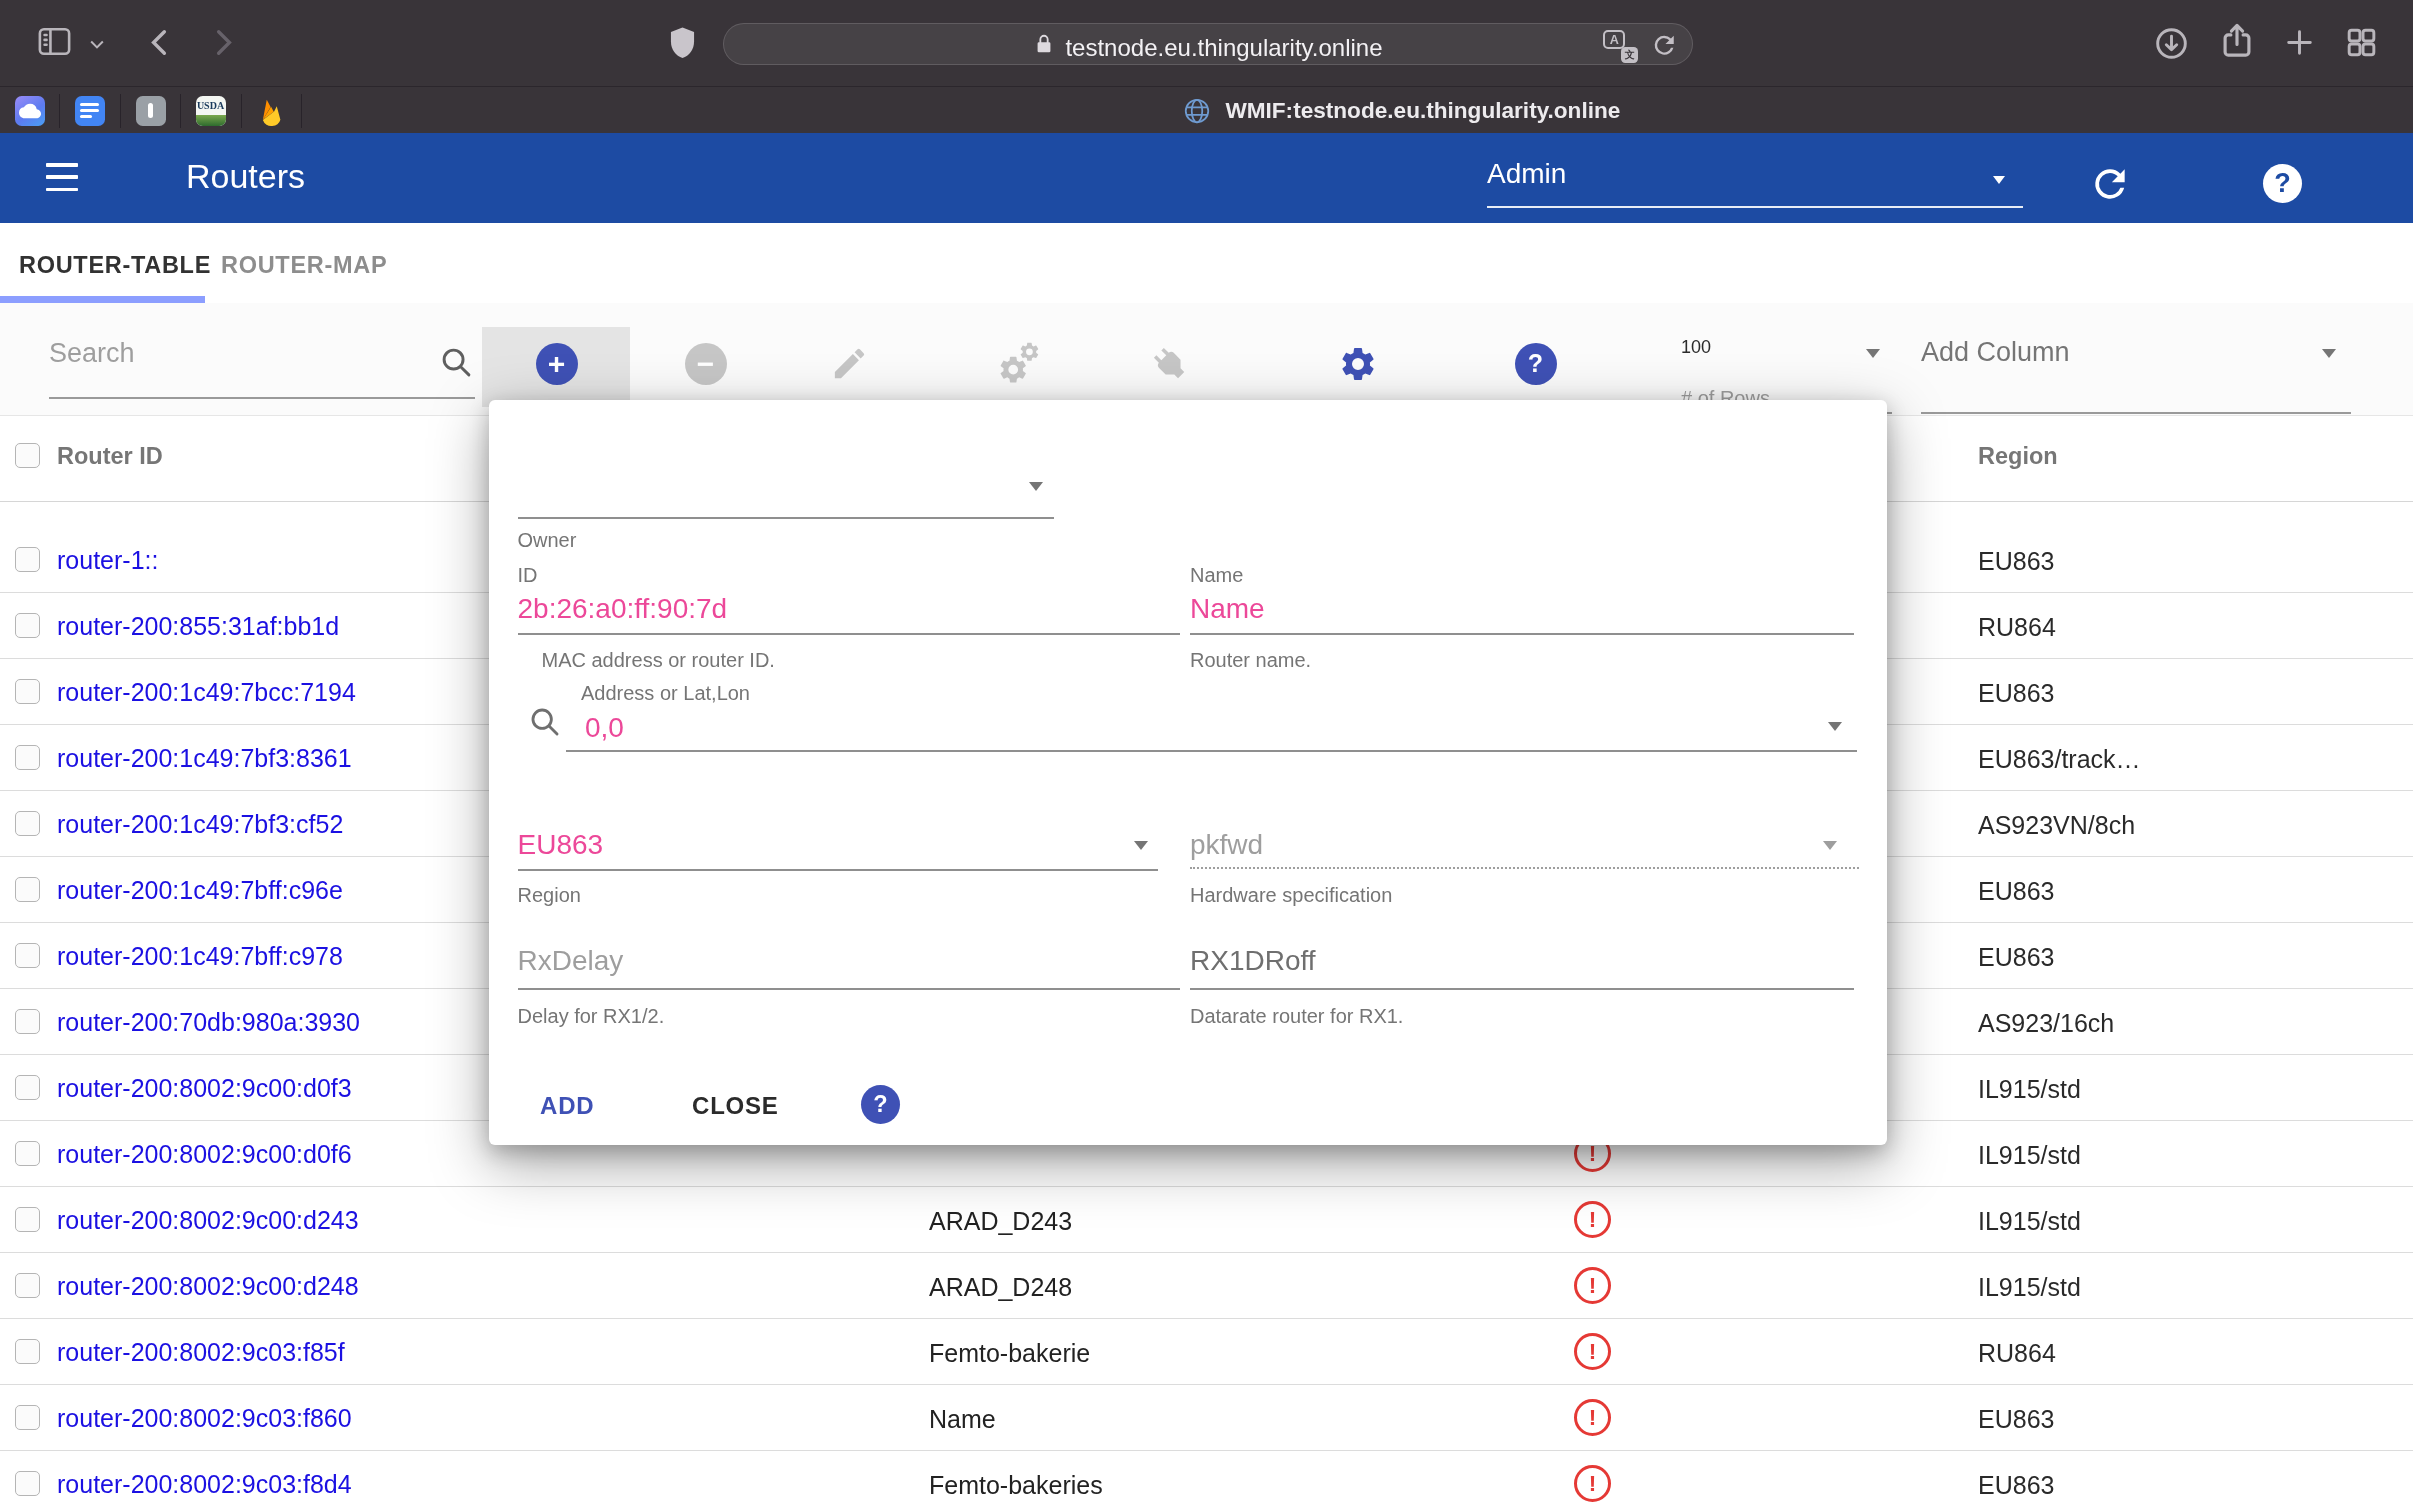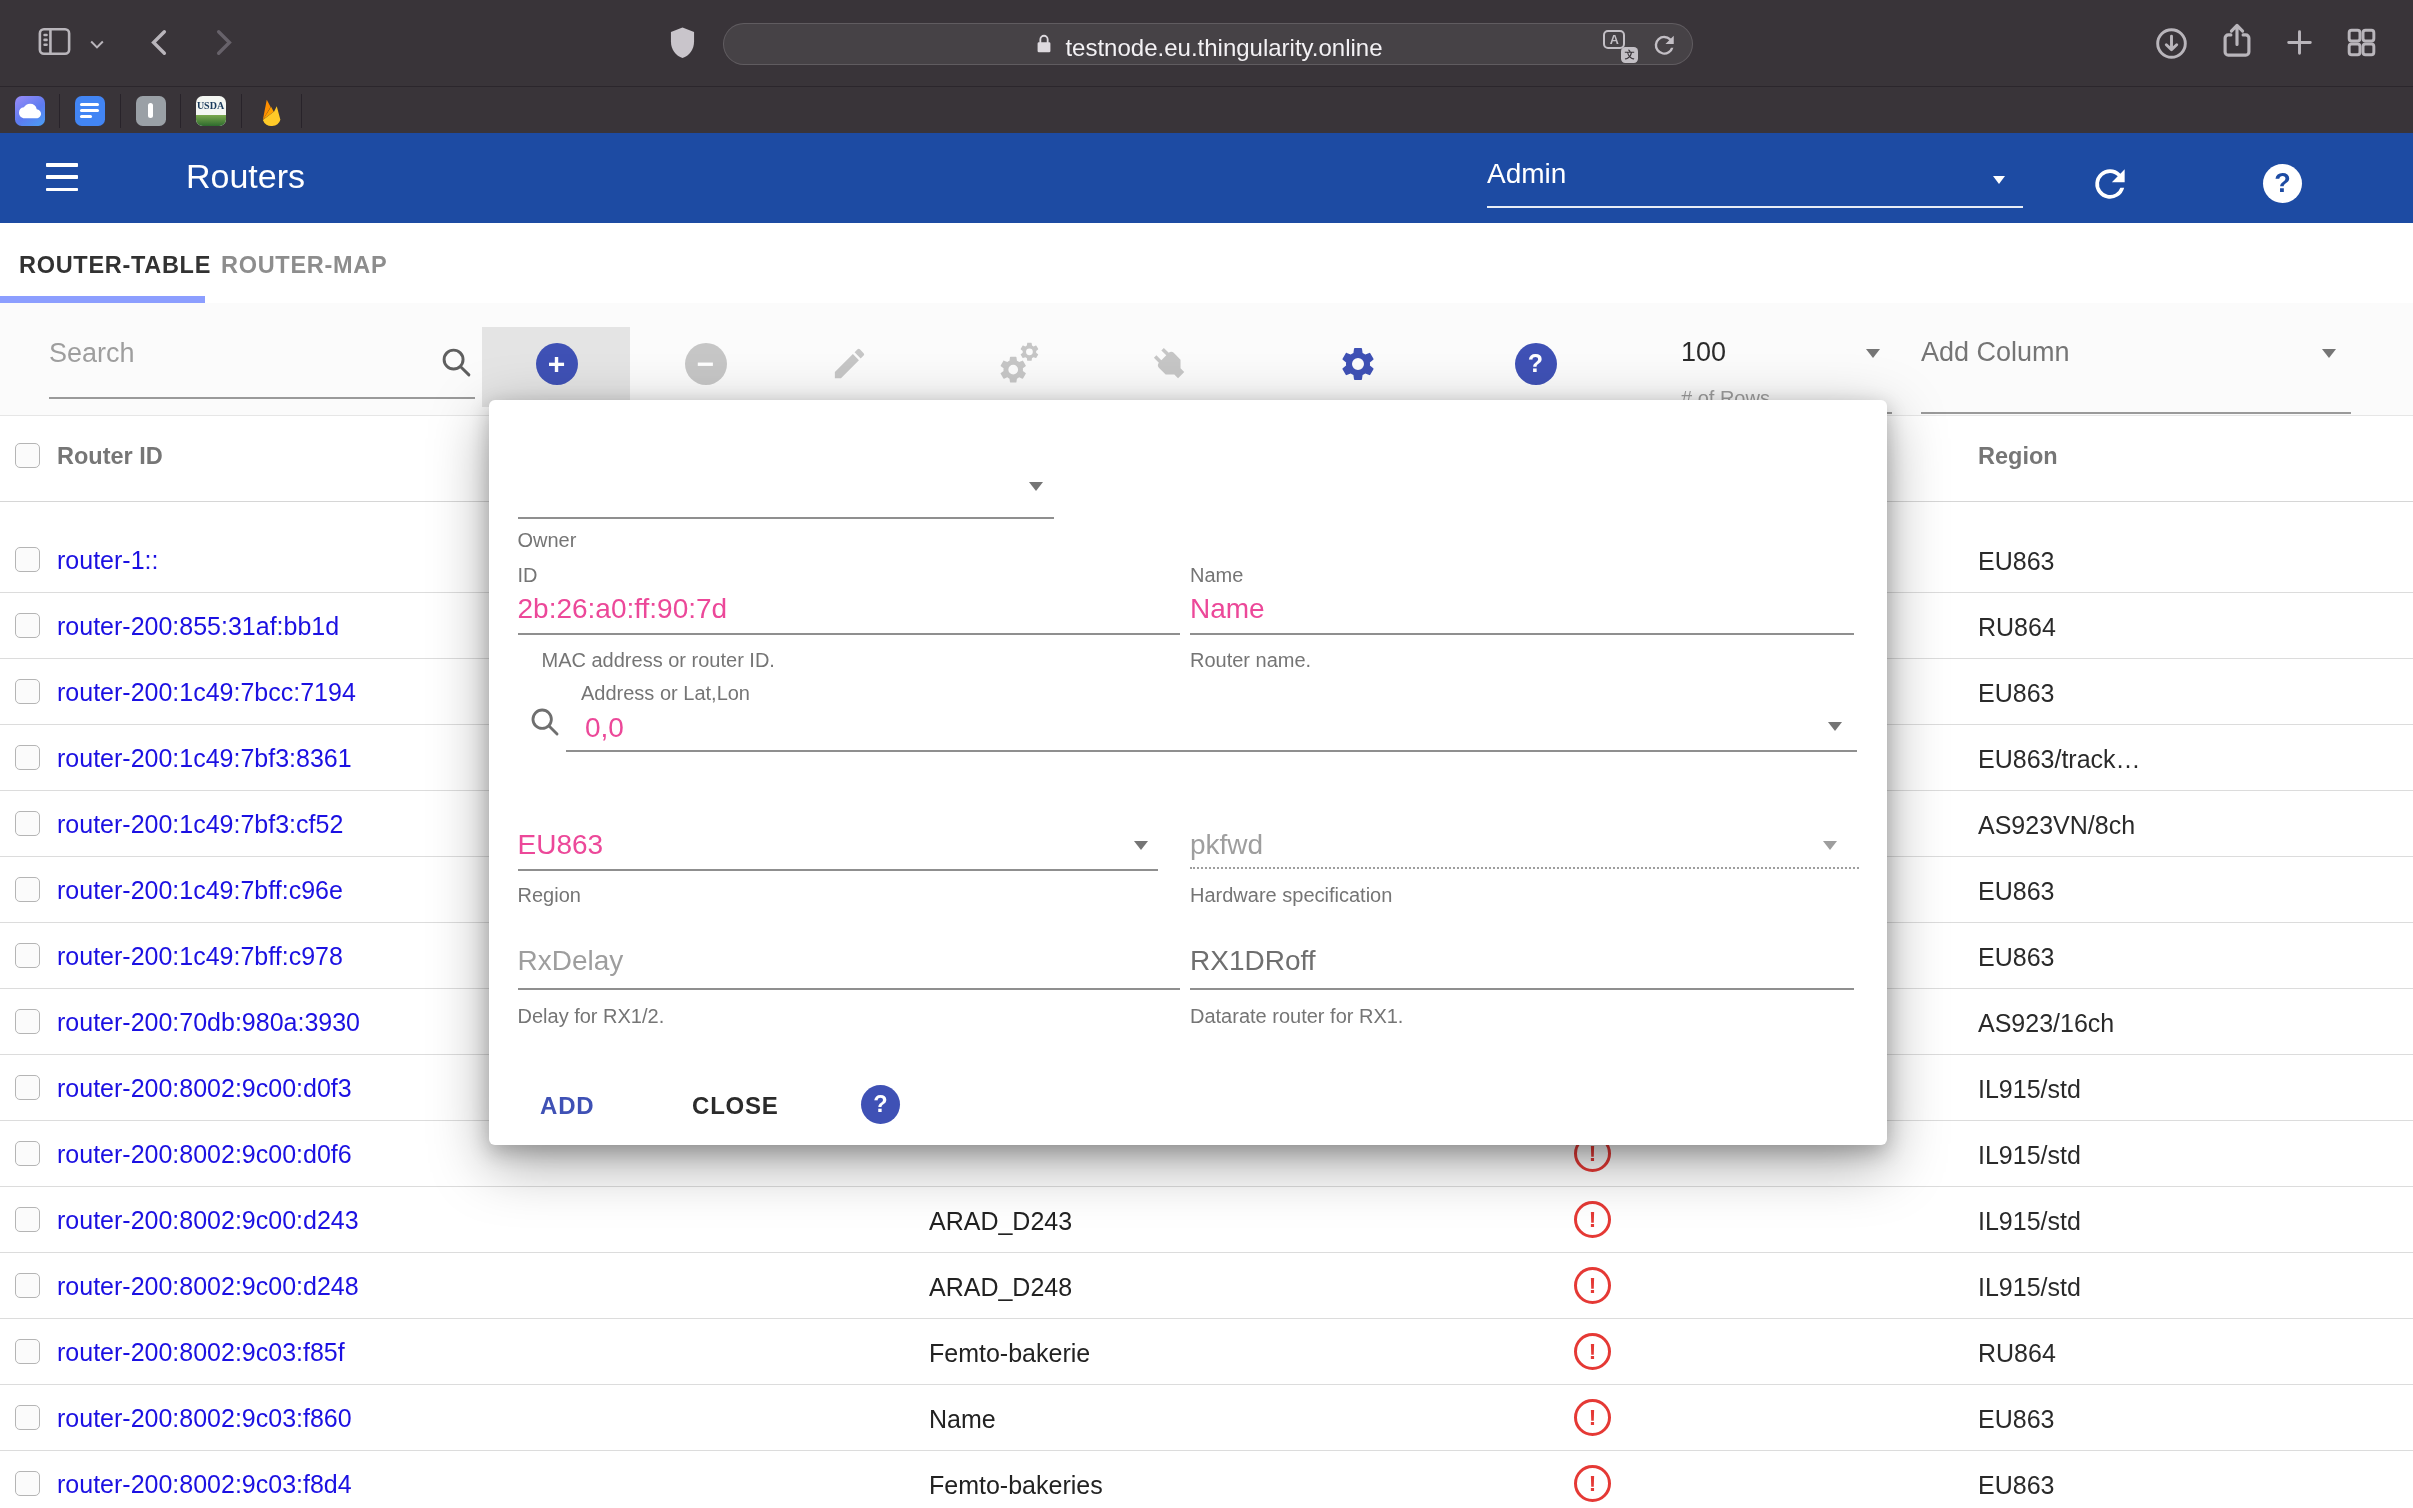--- a/index.html
+++ b/index.html
@@ -53,21 +53,21 @@
   #search-input::placeholder { color:#9e9e9e; }
   #search-line { position:absolute; left:49px; top:94px; width:426px; height:1.7px; background:#9a9a9a; }
   #search-icon { position:absolute; left:439px; top:42px; }
   #add-highlight { position:absolute; left:482px; top:23.5px; width:148px; height:80px; background:#e4e4e4; }
   .tbtn { position:absolute; top:37px; width:47px; height:47px; display:flex; align-items:center; justify-content:center; cursor:pointer; }
   .circle-ic { width:42px; height:42px; border-radius:50%; color:#fff; font-size:30px; font-weight:bold;
                display:flex; align-items:center; justify-content:center; line-height:1; }
   .circle-ic.blue { background:#3f51b5; }
   .circle-ic.gray { background:#c6c6c6; }
   #rows-select { position:absolute; left:1681px; top:34px; width:211px; cursor:pointer; }
-  #rows-select .val { font-size:27px; color:#2b2b2b; }
+  #rows-select .val { font-size:18px; color:#2b2b2b; }
   #rows-select .tri { position:absolute; right:11.7px; top:11.7px; }
   #rows-select .line { position:absolute; left:0; top:75px; width:211px; height:1.7px; background:#9a9a9a; }
   #rows-label { position:absolute; left:1681px; top:84px; font-size:20px; color:#9e9e9e; }
   #addcol-select { position:absolute; left:1921px; top:34px; width:430px; cursor:pointer; }
   #addcol-select .val { font-size:27px; color:#757575; }
   #addcol-select .tri { position:absolute; right:15px; top:11.7px; }
   #addcol-select .line { position:absolute; left:0; top:75px; width:430px; height:1.7px; background:#9a9a9a; }
 
   
   #thead { position:absolute; left:0; top:416px; width:2413px; height:86px; border-bottom:1.7px solid #d6d6d6; background:#fff; }
@@ -222,20 +222,28 @@
       <span class="favicon" style="background:transparent;border-radius:0;">
         <svg width="30" height="30" viewBox="0 0 24 24">
           <path fill="#FF8F00" d="M5.5 19L8.6 3l3.1 5.8z"></path>
           <path fill="#FFA000" d="M5.5 19l6.6-10.5 2.1 4z"></path>
           <path fill="#FFCA28" d="M5.5 19.2l9-6.9 2.1-4.2 2.9 10.9a6.8 6.8 0 0 1-6.5 4.9 6.9 6.9 0 0 1-7.5-4.7z"></path>
         </svg>
       </span>
     </div>
     <div class="fav-div" style="left:301px;"></div>
 
+    <div id="tab-title">
+      <svg width="30" height="30" viewBox="0 0 24 24" fill="none" stroke="#6f9bd1" stroke-width="1.4">
+        <circle cx="12" cy="12" r="9"></circle>
+          <ellipse cx="12" cy="12" rx="4.2" ry="9"></ellipse>
+          <path d="M3.6 9h16.8M3.6 15h16.8"></path>
+      </svg>
+      <span>WMIF:testnode.eu.thingularity.online</span>
+    </div>
   </div>
 
   <div id="app-header">
     <div id="hamburger">
         <i></i>
         <i></i>
         <i></i>
       </div>
     <div id="page-title">Routers</div>
     <div id="admin-select">

